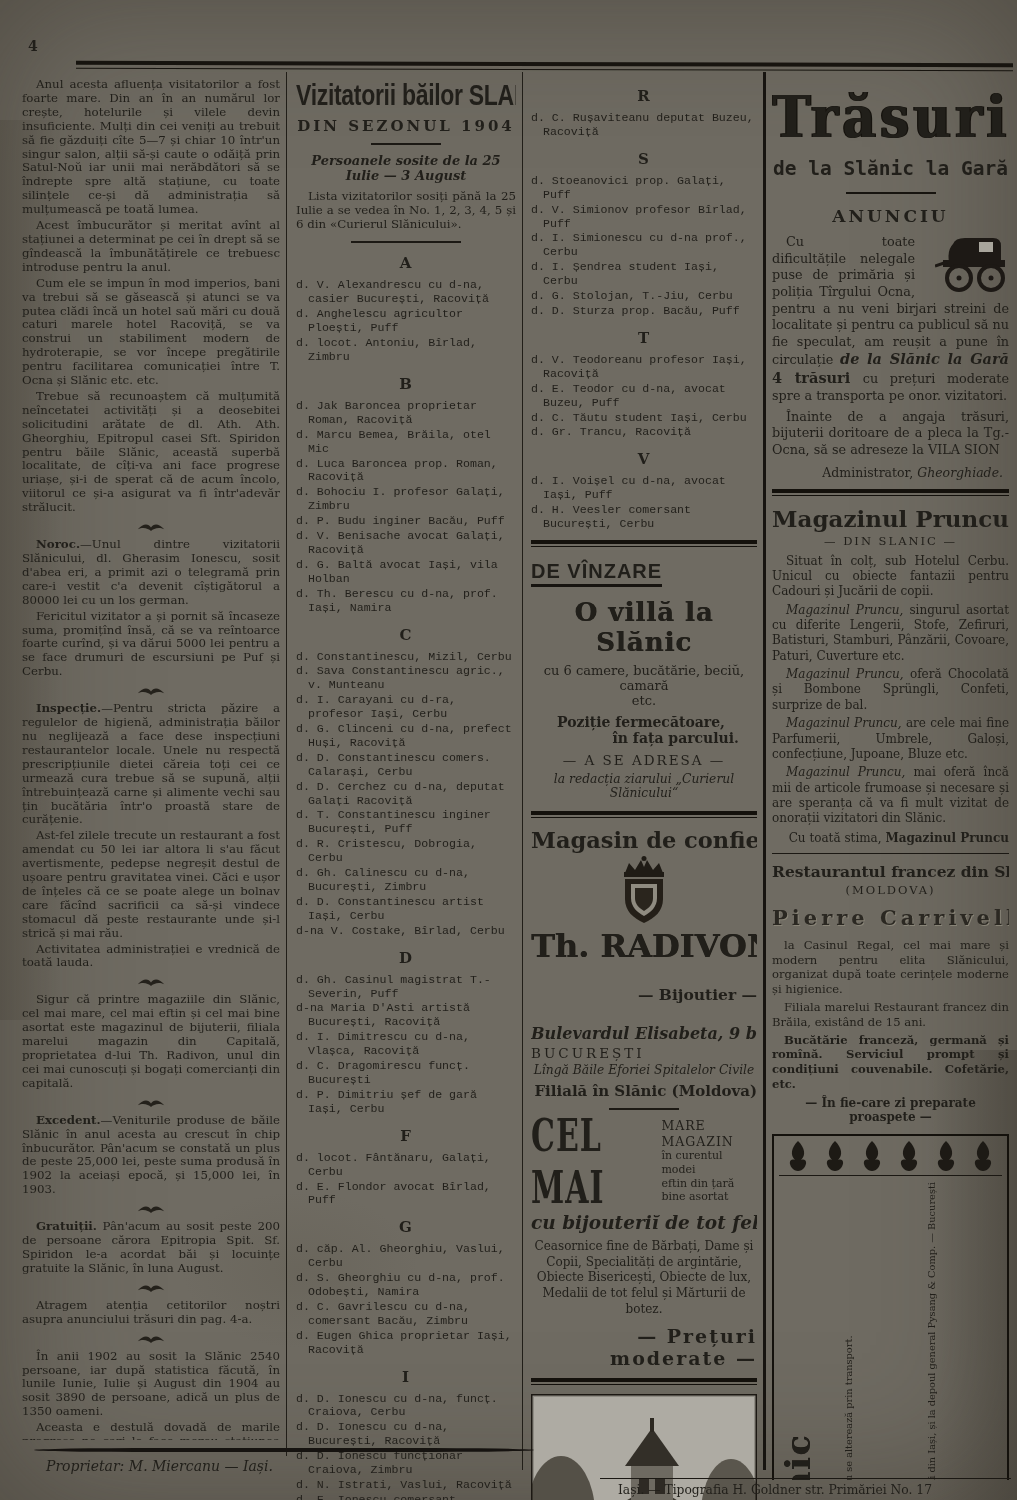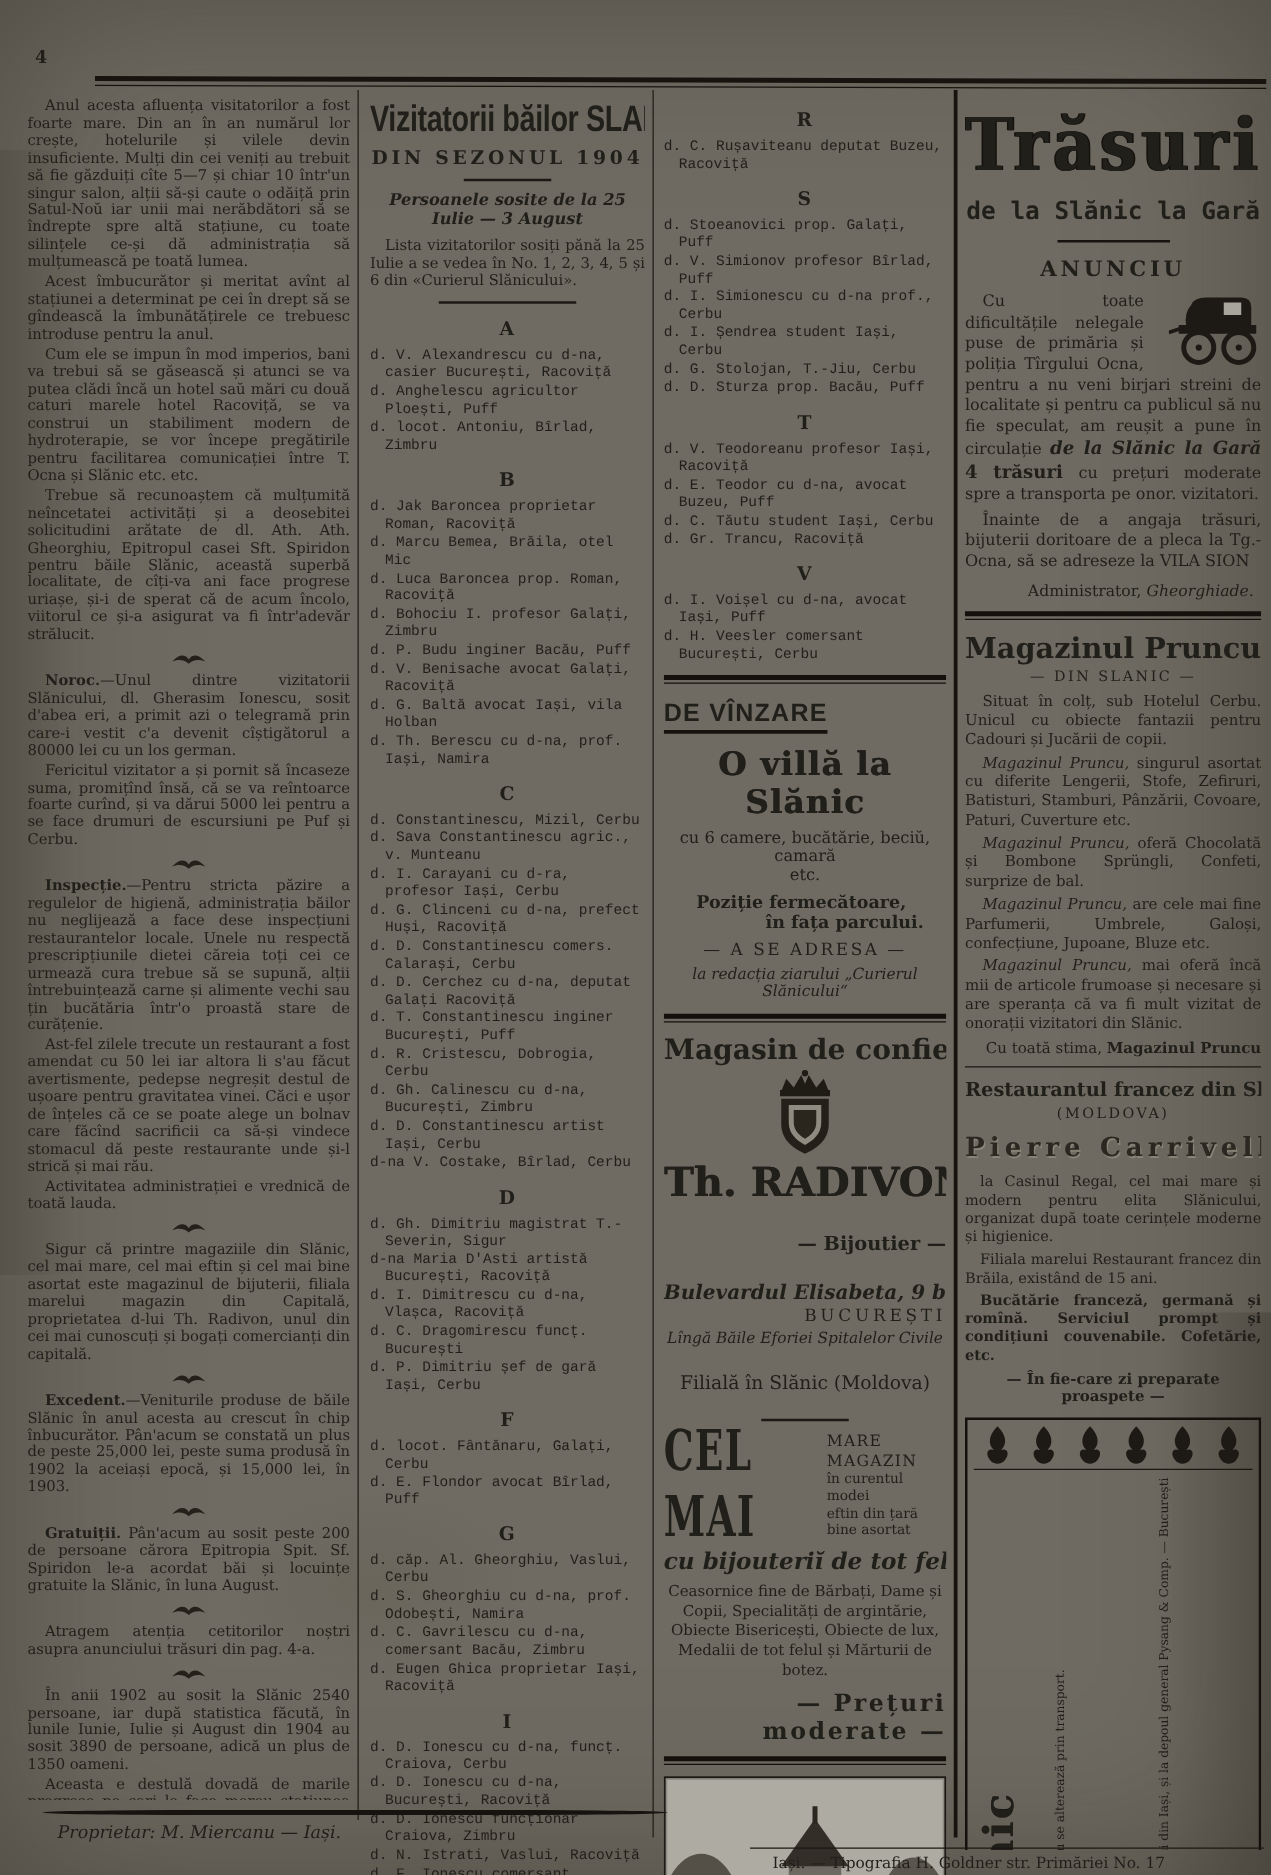--- a/index.html
+++ b/index.html
@@ -71,23 +71,23 @@
   .dv-b2{font-weight:bold;font-size:14px;text-align:right;padding-right:18px;margin-bottom:6px;}
   .dv-adr{text-align:center;font-size:13.5px;letter-spacing:2px;margin:4px 0;}
   .dv-foot{text-align:center;font-style:italic;font-size:12.3px;margin-top:4px;}
 
   
   .rad-kicker{text-align:center;font-size:22.5px;font-weight:600;margin:4px 0 2px;white-space:nowrap;}
   .rad-emblem{text-align:center;margin:2px 0 0;line-height:0;}
   .rad-name{text-align:center;font-weight:bold;font-size:32px;white-space:nowrap;margin:0 0 4px;text-shadow:.5px 0 0 #211e18;}
   .rad-role{text-align:right;font-weight:bold;font-size:15.5px;margin:20px 0;}
   .rad-adr{text-align:center;font-weight:bold;font-style:italic;font-size:16px;margin:4px 0 2px;white-space:nowrap;}
-  .rad-city{text-align:right;font-size:13.5px;letter-spacing:3px;margin:2px 0;}
+  .rad-city{text-align:left;font-size:13.5px;letter-spacing:3px;margin:2px 0;}
   .rad-near{text-align:center;font-style:italic;font-size:12.3px;margin:2px 0;white-space:nowrap;}
-  .rad-branch{text-align:center;font-weight:normal;font-size:15px;margin:20px 0;}
+  .rad-branch{text-align:right;font-weight:bold;font-size:15px;margin:5px 0;}
   .celmai{display:flex;align-items:center;justify-content:center;gap:8px;margin:6px 0 2px;}
   .celmai-big{font-weight:bold;font-size:30px;letter-spacing:1px;transform:scaleY(1.5);transform-origin:center;}
   .celmai-lines{font-size:11px;line-height:1.25;text-align:left;}
   .celmai-lines .l0{font-size:12.5px;letter-spacing:1px;}
   .rad-tag{text-align:center;font-weight:bold;font-style:italic;font-size:18.5px;margin:8px 0 6px;white-space:nowrap;}
   .rad-body{font-size:12px;line-height:1.3;text-align:center;margin:0 2px;}
   .rad-prices{text-align:right;font-weight:bold;font-size:19px;letter-spacing:2px;margin:8px 0 2px;}
 
   .photo{margin-top:4px;line-height:0;}
 
@@ -227,21 +227,21 @@
         <div class="entry">d. I. Carayani cu d-ra, profesor Iași, Cerbu</div>
         <div class="entry">d. G. Clinceni cu d-na, prefect Huși, Racoviță</div>
         <div class="entry">d. D. Constantinescu comers. Calarași, Cerbu</div>
         <div class="entry">d. D. Cerchez cu d-na, deputat Galați Racoviță</div>
         <div class="entry">d. T. Constantinescu inginer București, Puff</div>
         <div class="entry">d. R. Cristescu, Dobrogia, Cerbu</div>
         <div class="entry">d. Gh. Calinescu cu d-na, București, Zimbru</div>
         <div class="entry">d. D. Constantinescu artist Iași, Cerbu</div>
         <div class="entry">d-na V. Costake, Bîrlad, Cerbu</div>
         <div class="letter">D</div>
-        <div class="entry">d. Gh. Dimitriu magistrat T.-Severin, Sigur</div>
+        <div class="entry">d. Gh. Casinul magistrat T.-Severin, Puff</div>
         <div class="entry">d-na Maria D'Asti artistă București, Racoviță</div>
         <div class="entry">d. I. Dimitrescu cu d-na, Vlașca, Racoviță</div>
         <div class="entry">d. C. Dragomirescu funcț. București</div>
         <div class="entry">d. P. Dimitriu șef de gară Iași, Cerbu</div>
         <div class="letter">F</div>
         <div class="entry">d. locot. Fântănaru, Galați, Cerbu</div>
         <div class="entry">d. E. Flondor avocat Bîrlad, Puff</div>
         <div class="letter">G</div>
         <div class="entry">d. căp. Al. Gheorghiu, Vaslui, Cerbu</div>
         <div class="entry">d. S. Gheorghiu cu d-na, prof. Odobești, Namira</div>

